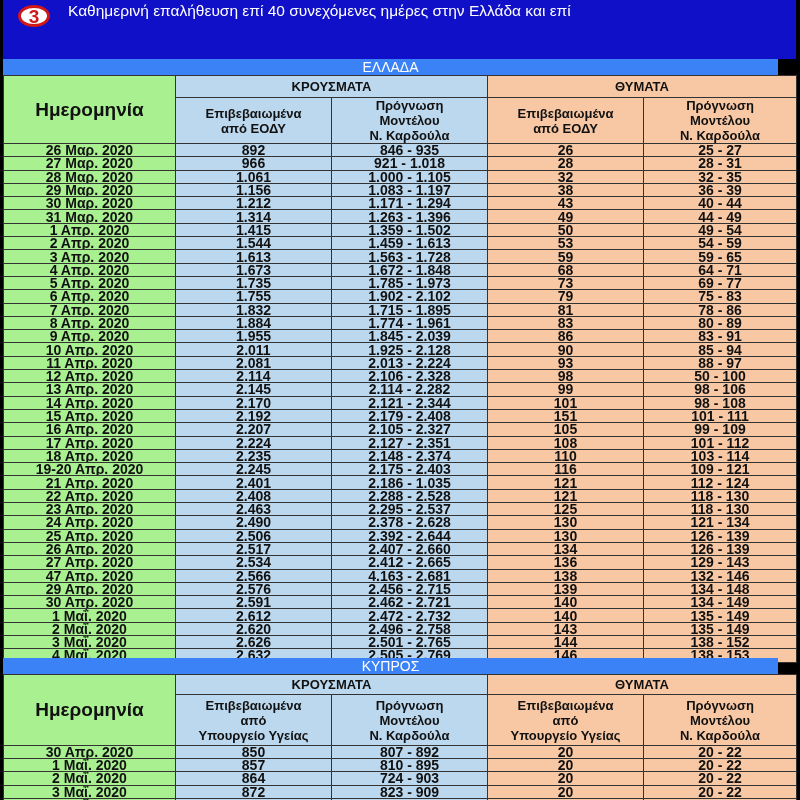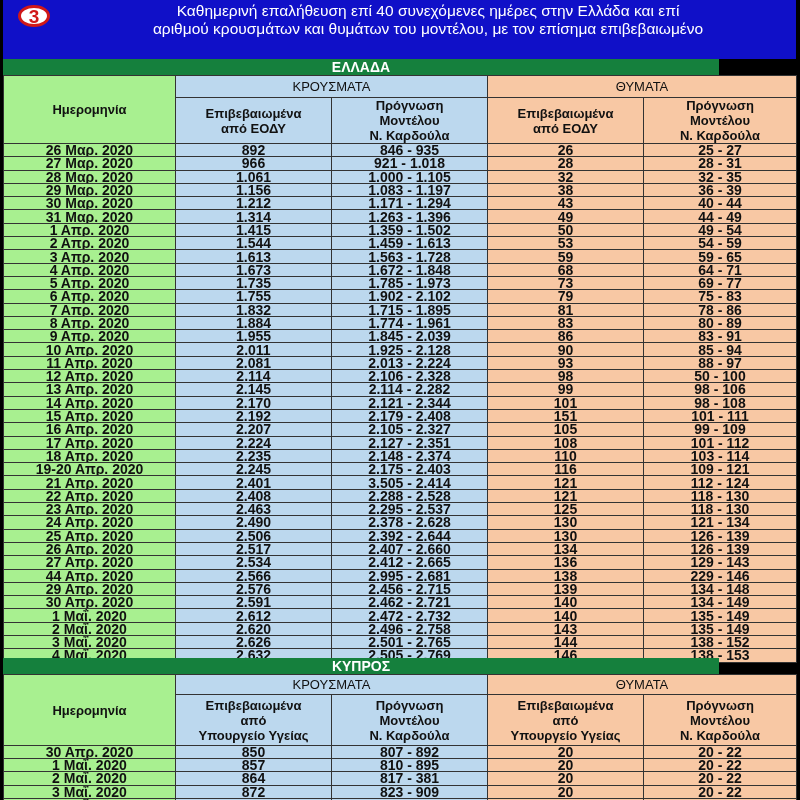--- a/index.html
+++ b/index.html
@@ -1,44 +1,43 @@
 <!DOCTYPE html>
 <html><head>
 <meta charset="utf-8">
 <style>
   html, body { margin:0; padding:0; }
   body { width:800px; height:800px; overflow:hidden; background:#000; font-family:"Liberation Sans", sans-serif; }
   .wrap { position:absolute; left:3px; top:0; width:793px; height:800px; background:#000; }
   .header { position:absolute; left:0; top:0; width:793px; height:59px; background:#1010c8; color:#fff; }
   .badge { position:absolute; left:15px; top:5px; width:32px; height:22px; border-radius:50%; background:#fff; border:3px solid #d01818; box-sizing:border-box; color:#d01818; font-weight:bold; font-size:19px; line-height:17px; text-align:center; }
-  .title { position:absolute; right:8px; top:2px; width:720px; text-align:center; font-size:15.5px; line-height:18px; font-weight:normal; color:#fff; }
-  .country { position:absolute; left:0; width:716px; height:16px; background:#15803d; color:#fff; text-align:center; font-weight:bold; font-size:14px; line-height:16px; }
+  .title { position:absolute; right:8px; top:2px; width:720px; text-align:left; font-size:15.5px; line-height:18px; font-weight:normal; color:#fff; }
+  .country { position:absolute; left:0; width:775px; height:16px; background:#3b82f6; color:#fff; text-align:center; font-weight:normal; font-size:14px; line-height:16px; }
   table { position:absolute; left:0; border-collapse:collapse; table-layout:fixed; width:793px; }
   td, th { border:1px solid #333; padding:0; text-align:center; font-weight:bold; color:#111; overflow:hidden; white-space:nowrap; }
   col.c0 { width:172px; } col.c1 { width:156px; } col.c2 { width:156px; } col.c3 { width:156px; } col.c4 { width:153px; }
   .g { background:#a8f090; }
   .b { background:#bcd8ee; }
   .o { background:#f8c8a4; }
   th { font-size:13px; font-weight:bold; }
-  th.grp { height:21px; font-weight:normal; }
+  th.grp { height:21px; font-weight:bold; }
   th.sub { height:44px; line-height:15px; white-space:normal; font-weight:bold;margin-top:20px; }
   th.sub3 { height:50px; line-height:15px; }
-  th.date-h { font-size:13px; }
+  th.date-h { font-size:19px; }
   td { height:12.2px; font-size:14px; line-height:12px; }
   tbody.gr td { height:12.3px; }
 </style>
 </head>
 <body>
 
 <div class="wrap">
   <div class="header">
     <div class="badge">3</div>
     <div class="title">
       <div>Καθημερινή επαλήθευση επί 40 συνεχόμενες ημέρες στην Ελλάδα και επί</div>
-      <div>αριθμού κρουσμάτων και θυμάτων του μοντέλου, με τον επίσημα επιβεβαιωμένο</div>
     </div>
   </div>
 
   <div class="country" style="top:59px">ΕΛΛΑΔΑ</div>
 
   <table id="gr-table" style="top:75px">
     <colgroup>
         <col class="c0">
         <col class="c1">
         <col class="c2">
@@ -244,21 +243,21 @@
         <tr>
           <td class="g">19-20 Απρ. 2020</td>
           <td class="b">2.245</td>
           <td class="b">2.175 - 2.403</td>
           <td class="o">116</td>
           <td class="o">109 - 121</td>
         </tr>
         <tr>
           <td class="g">21 Απρ. 2020</td>
           <td class="b">2.401</td>
-          <td class="b">3.505 - 2.414</td>
+          <td class="b">2.186 - 1.035</td>
           <td class="o">121</td>
           <td class="o">112 - 124</td>
         </tr>
         <tr>
           <td class="g">22 Απρ. 2020</td>
           <td class="b">2.408</td>
           <td class="b">2.288 - 2.528</td>
           <td class="o">121</td>
           <td class="o">118 - 130</td>
         </tr>
@@ -291,25 +290,25 @@
           <td class="o">126 - 139</td>
         </tr>
         <tr>
           <td class="g">27 Απρ. 2020</td>
           <td class="b">2.534</td>
           <td class="b">2.412 - 2.665</td>
           <td class="o">136</td>
           <td class="o">129 - 143</td>
         </tr>
         <tr>
-          <td class="g">44 Απρ. 2020</td>
+          <td class="g">47 Απρ. 2020</td>
           <td class="b">2.566</td>
-          <td class="b">2.995 - 2.681</td>
+          <td class="b">4.163 - 2.681</td>
           <td class="o">138</td>
-          <td class="o">229 - 146</td>
+          <td class="o">132 - 146</td>
         </tr>
         <tr>
           <td class="g">29 Απρ. 2020</td>
           <td class="b">2.576</td>
           <td class="b">2.456 - 2.715</td>
           <td class="o">139</td>
           <td class="o">134 - 148</td>
         </tr>
         <tr>
           <td class="g">30 Απρ. 2020</td>
@@ -399,21 +398,21 @@
         <tr>
           <td class="g">1 Μαΐ. 2020</td>
           <td class="b">857</td>
           <td class="b">810 - 895</td>
           <td class="o">20</td>
           <td class="o">20 - 22</td>
         </tr>
         <tr>
           <td class="g">2 Μαΐ. 2020</td>
           <td class="b">864</td>
-          <td class="b">817 - 381</td>
+          <td class="b">724 - 903</td>
           <td class="o">20</td>
           <td class="o">20 - 22</td>
         </tr>
         <tr>
           <td class="g">3 Μαΐ. 2020</td>
           <td class="b">872</td>
           <td class="b">823 - 909</td>
           <td class="o">20</td>
           <td class="o">20 - 22</td>
         </tr>

